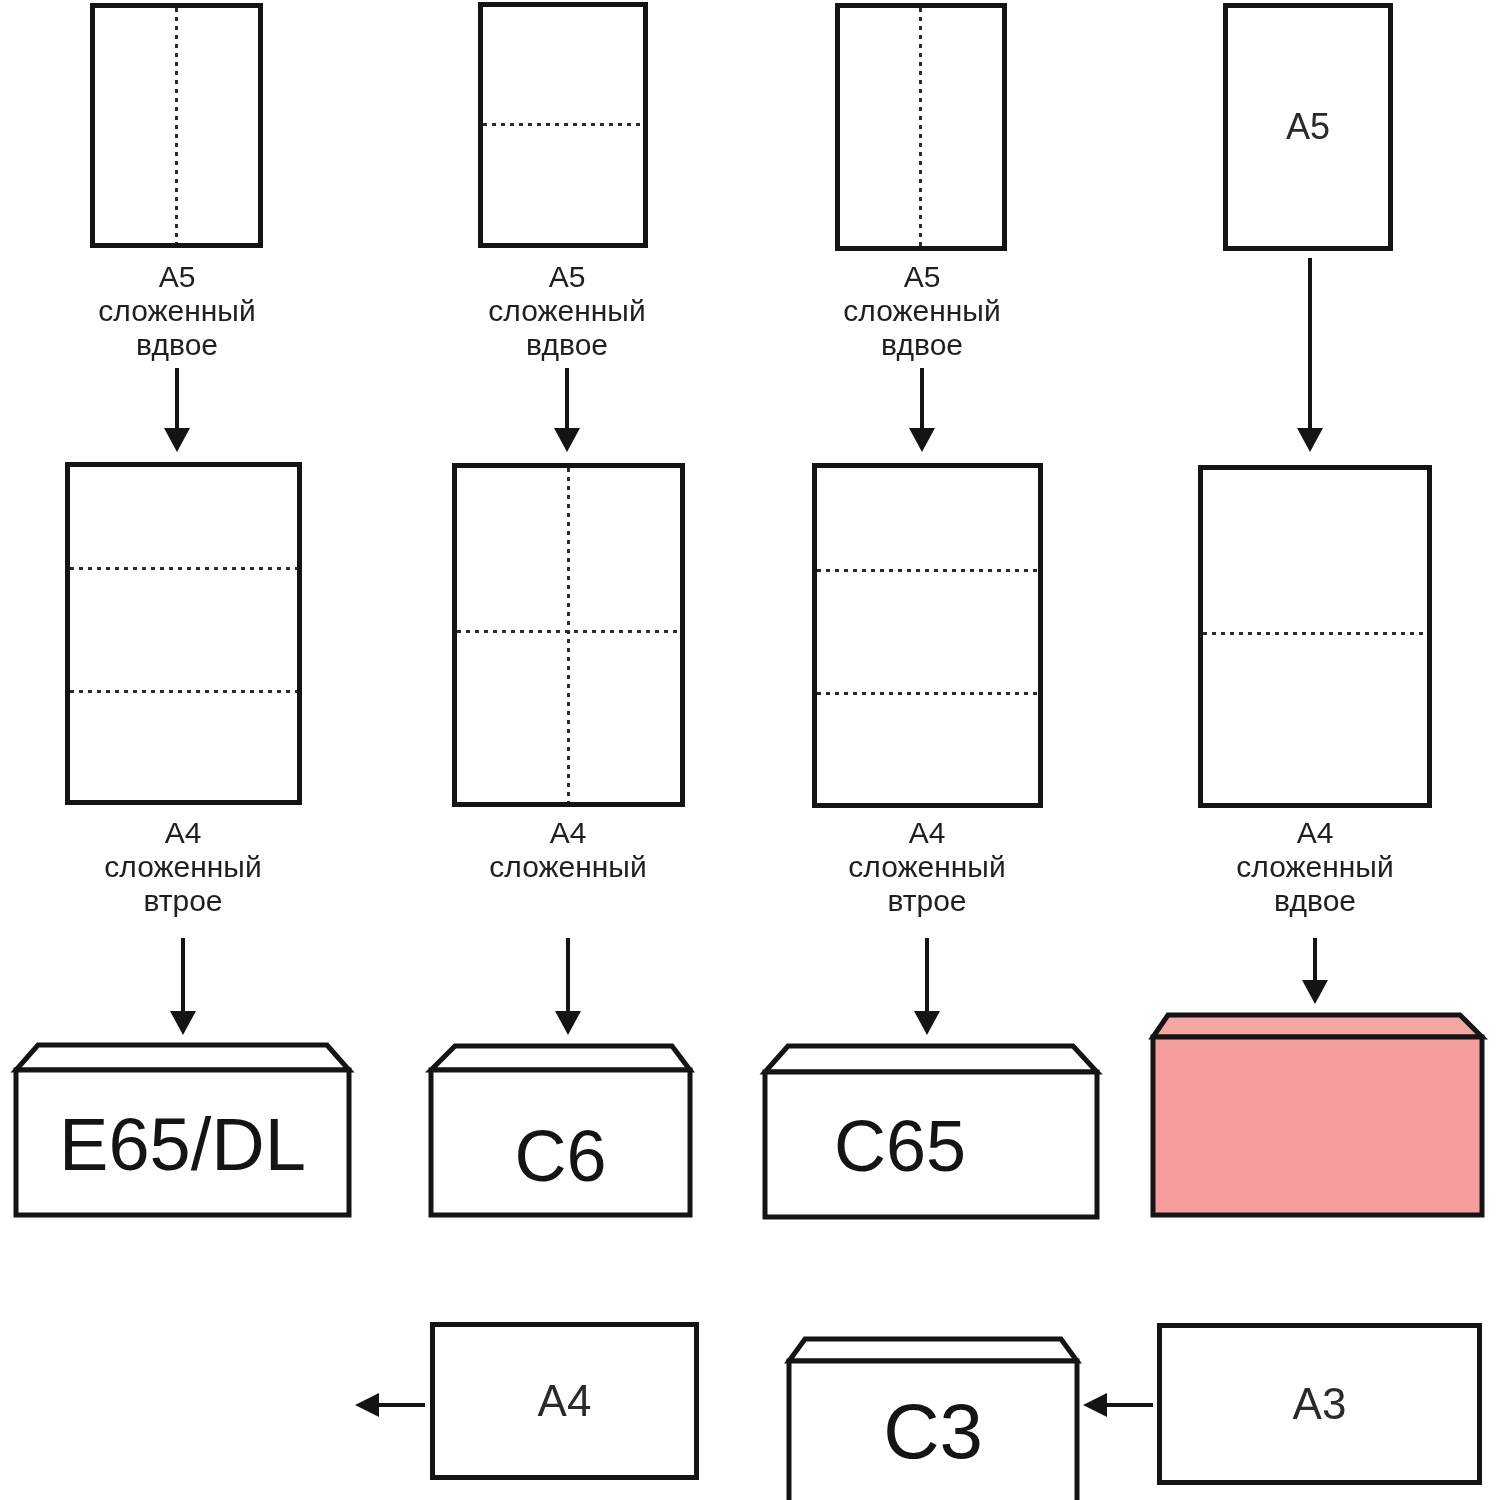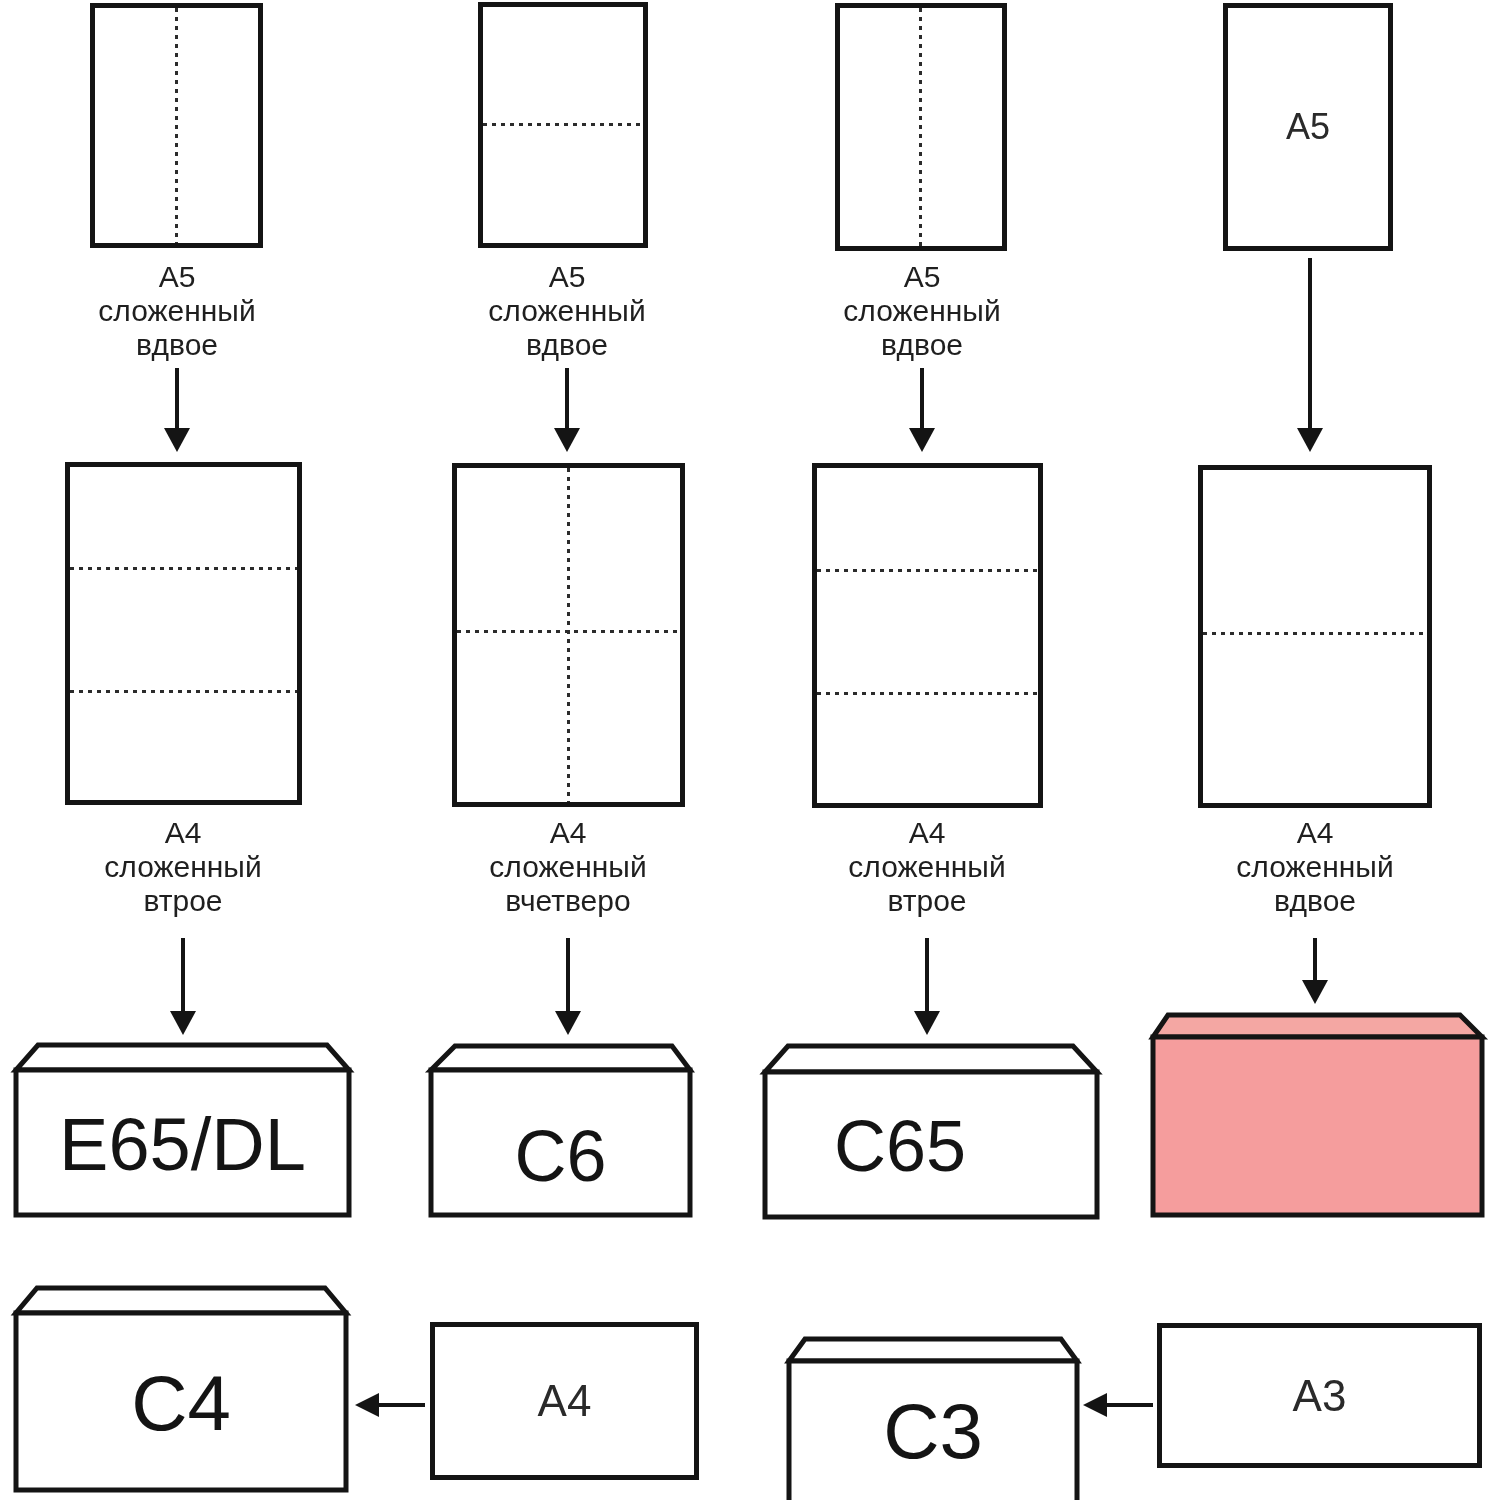--- a/index.html
+++ b/index.html
@@ -76,21 +76,20 @@
     <div class="shaft"></div>
     <div class="head"></div>
   </div>
   <div class="sheet" style="left:452px;top:463px;width:233px;height:344px">
     <div class="fold-h" style="top:48.5%"></div>
     <div class="fold-v" style="left:calc(50% - 2px)"></div>
   </div>
   <div class="caption" style="left:428px;top:816px;width:280px">
     <div>A4</div>
     <div>сложенный</div>
-    <div>вчетверо</div>
   </div>
   <div class="arrow-v" style="left:554px;top:938px;height:97px">
     <div class="shaft"></div>
     <div class="head"></div>
   </div>
   <div class="envelope" style="left:428px;top:1043px;width:265px;height:199px">
     <svg width="265" height="175" viewBox="0 0 265 175">
       <polygon points="27,3 244,3 262,27 3,27" stroke="#141414" stroke-width="5" stroke-linejoin="miter" fill="#ffffff"></polygon>
       <rect x="3" y="27" width="259" height="145" stroke="#141414" stroke-width="5" fill="#ffffff"></rect>
     </svg>
@@ -149,43 +148,36 @@
     <div class="shaft"></div>
     <div class="head"></div>
   </div>
   <div class="envelope" style="left:1150px;top:1012px;width:335px;height:206px">
     <svg width="335" height="206" viewBox="0 0 335 206">
       <polygon points="18,3 310,3 332,25 3,25" stroke="#141414" stroke-width="5" stroke-linejoin="miter" fill="#f4a7a3"></polygon>
       <rect x="3" y="25" width="329" height="178" stroke="#141414" stroke-width="5" fill="#f59d9d"></rect>
     </svg>
   </div>
 
-  <div class="envelope" style="left:13px;top:1285px;width:336px;height:208px">
-    <svg width="336" height="208" viewBox="0 0 336 208">
-      <polygon points="24,3 312,3 333,28 3,28" stroke="#141414" stroke-width="5" stroke-linejoin="miter" fill="#ffffff"></polygon>
-      <rect x="3" y="28" width="330" height="177" stroke="#141414" stroke-width="5" fill="#ffffff"></rect>
-    </svg>
-    <span class="env-label" style="top:28px;bottom:0;font-size:78px">C4</span>
-  </div>
   <div class="arrow-h" style="left:355px;top:1391px;width:70px">
     <div class="shaft"></div>
     <div class="head"></div>
   </div>
   <div class="sheet" style="left:430px;top:1322px;width:269px;height:158px">
     <span class="sheet-label" style="font-size:44px">A4</span>
   </div>
 
   <div class="envelope" style="left:786px;top:1336px;width:294px;height:166px">
     <svg width="294" height="205" viewBox="0 0 294 205">
       <polygon points="19,3 275,3 291,25 3,25" stroke="#141414" stroke-width="5" stroke-linejoin="miter" fill="#ffffff"></polygon>
       <rect x="3" y="25" width="288" height="177" stroke="#141414" stroke-width="5" fill="#ffffff"></rect>
     </svg>
     <span class="env-label" style="top:25px;bottom:0;font-size:78px">C3</span>
   </div>
   <div class="arrow-h" style="left:1083px;top:1391px;width:70px">
     <div class="shaft"></div>
     <div class="head"></div>
   </div>
-  <div class="sheet" style="left:1157px;top:1323px;width:325px;height:145px">
+  <div class="sheet" style="left:1157px;top:1323px;width:325px;height:162px">
     <span class="sheet-label" style="font-size:44px">A3</span>
   </div>
 
 </div>
 
 </body></html>

